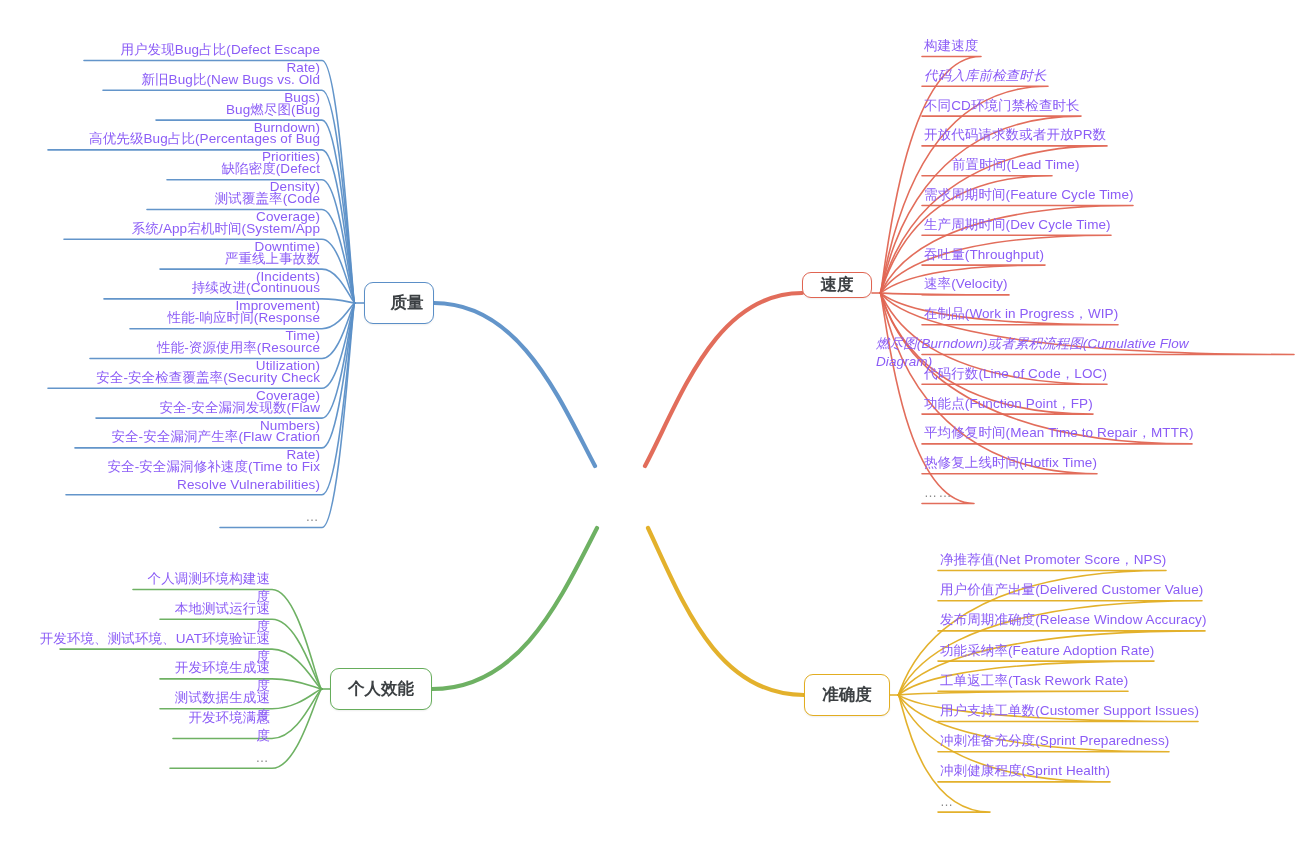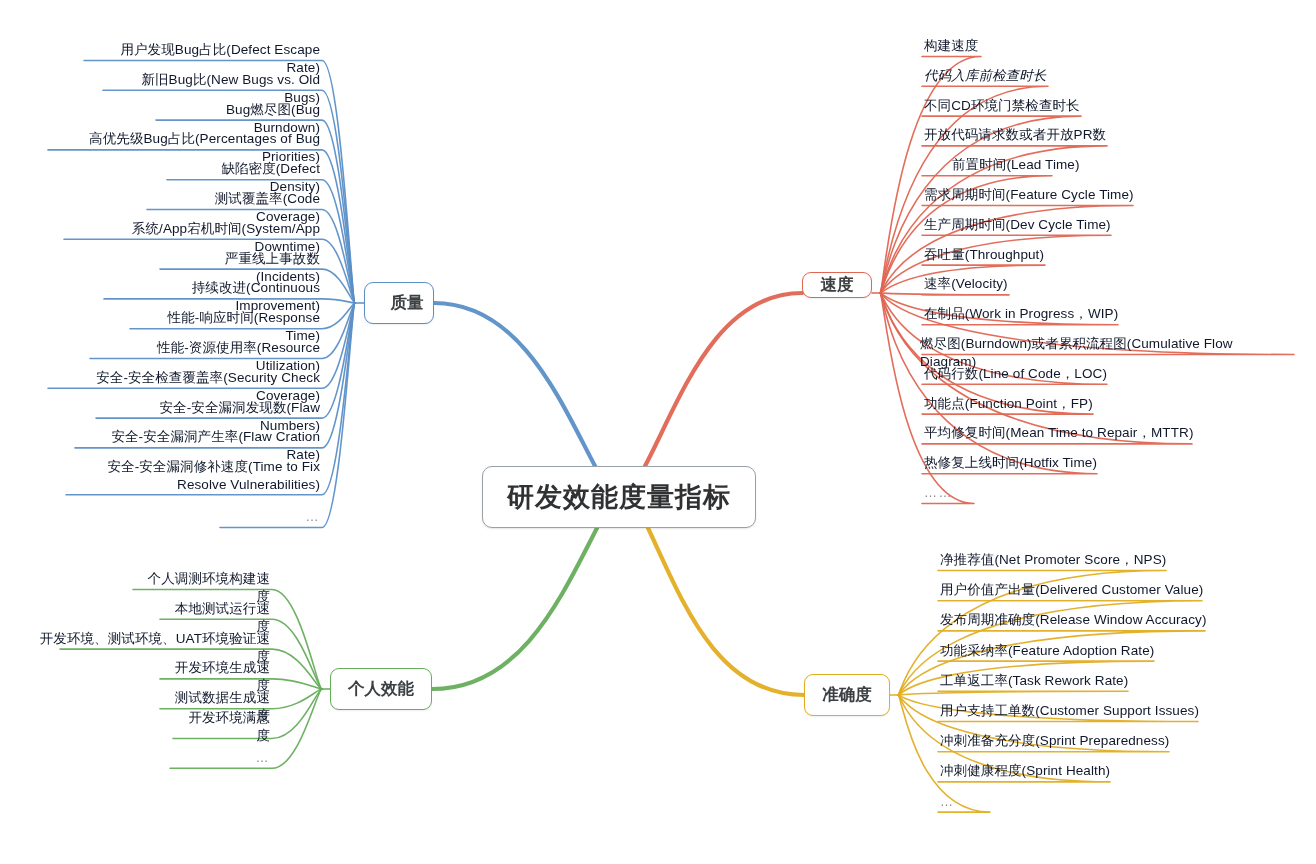--- a/index.html
+++ b/index.html
@@ -30,21 +30,21 @@
     box-shadow:0 1px 2px rgba(0,0,0,.07);
   }
   #node-quality{border-color:#5b8fc7;}
   #node-speed{border-color:#e06552;}
   #node-personal{border-color:#66ad5b;}
   #node-accuracy{border-color:#e2ad21;}
 
   
   .leaf{
     position:absolute;box-sizing:border-box;
-    font-size:13.5px;line-height:18px;color:#0f172a;
+    font-size:13.5px;line-height:18px;color:#8b5cf6;
     font-weight:400;letter-spacing:.1px;
   }
   .leaf.right-side{text-align:left;}
   .leaf.left-side{text-align:right;}
   .leaf.dots{color:#8a8a8a;letter-spacing:1.5px;font-size:13px;}
 </style>
 </head>
 <body>
 
 <div id="stage">
@@ -101,21 +101,20 @@
       <path d="M 434 303 C 520 303, 560 400, 595 466" stroke="#5b8fc7" stroke-width="4.2" opacity="0.95"></path>
       <path d="M 802 293 C 715 293, 680 400, 645 466" stroke="#e06552" stroke-width="4.2" opacity="0.95"></path>
       <path d="M 432 689 C 520 689, 560 600, 597 528" stroke="#66ad5b" stroke-width="4.2" opacity="0.95"></path>
       <path d="M 804 695 C 716 695, 682 600, 648 528" stroke="#e2ad21" stroke-width="4.2" opacity="0.95"></path>
       <path d="M 364 303 L 355 303" stroke="#5b8fc7" stroke-width="1.6"></path>
       <path d="M 872 293 L 880 293" stroke="#e06552" stroke-width="1.6"></path>
       <path d="M 330 689 L 322 689" stroke="#66ad5b" stroke-width="1.6"></path>
       <path d="M 804 695 L 898 695" stroke="#e2ad21" stroke-width="1.6"></path>
     </svg>
 
-  <div class="node root" id="node-root" style="left:482px;top:466px;width:274px;height:62px;">研发效能度量指标</div>
 
   <div class="node branch" id="node-quality" style="left:364px;top:282px;width:70px;height:42px;padding-left:16px;">质量</div>
 
   <div class="node branch" id="node-speed" style="left:802px;top:272px;width:70px;height:26px;">速度</div>
 
   <div class="node branch" id="node-personal" style="left:330px;top:668px;width:102px;height:42px;">个人效能</div>
 
   <div class="node branch" id="node-accuracy" style="left:804px;top:674px;width:86px;height:42px;">准确度</div>
 
   <div id="leaf-layer">
@@ -138,21 +137,21 @@
       <div class="leaf right-side" style="left: 924px; width: 58px; top: 37px;">构建速度</div>
       <div class="leaf right-side" style="left: 924px; width: 126px; top: 66.8px; font-style: italic;">代码入库前检查时长</div>
       <div class="leaf right-side" style="left: 924px; width: 159px; top: 96.6px;">不同CD环境门禁检查时长</div>
       <div class="leaf right-side" style="left: 924px; width: 185px; top: 126.4px;">开放代码请求数或者开放PR数</div>
       <div class="leaf right-side" style="left: 924px; width: 130px; top: 156.2px; margin-left: 28px;">前置时间(Lead Time)</div>
       <div class="leaf right-side" style="left: 924px; width: 211px; top: 186px;">需求周期时间(Feature Cycle Time)</div>
       <div class="leaf right-side" style="left: 924px; width: 189px; top: 215.8px;">生产周期时间(Dev Cycle Time)</div>
       <div class="leaf right-side" style="left: 924px; width: 123px; top: 245.6px;">吞吐量(Throughput)</div>
       <div class="leaf right-side" style="left: 924px; width: 87px; top: 275.4px;">速率(Velocity)</div>
       <div class="leaf right-side" style="left: 924px; width: 196px; top: 305.2px;">在制品(Work in Progress，WIP)</div>
-      <div class="leaf right-side" style="left: 920px; width: 372px; top: 335px;">燃尽图(Burndown)或者累积流程图(Cumulative Flow Diagram)</div>
+      <div class="leaf right-side" style="left: 876px; width: 372px; top: 335px; font-style: italic;">燃尽图(Burndown)或者累积流程图(Cumulative Flow Diagram)</div>
       <div class="leaf right-side" style="left: 924px; width: 185px; top: 364.8px;">代码行数(Line of Code，LOC)</div>
       <div class="leaf right-side" style="left: 924px; width: 171px; top: 394.6px;">功能点(Function Point，FP)</div>
       <div class="leaf right-side" style="left: 924px; width: 270px; top: 424.4px;">平均修复时间(Mean Time to Repair，MTTR)</div>
       <div class="leaf right-side" style="left: 924px; width: 175px; top: 454.2px;">热修复上线时间(Hotfix Time)</div>
       <div class="leaf right-side dots" style="left: 924px; width: 24px; top: 484px;">……</div>
       <div class="leaf left-side" style="left: 135px; width: 135px; top: 570px;">个人调测环境构建速度</div>
       <div class="leaf left-side" style="left: 162px; width: 108px; top: 599.8px;">本地测试运行速度</div>
       <div class="leaf left-side" style="left: 28px; width: 242px; top: 629.6px;">开发环境、测试环境、UAT环境验证速度</div>
       <div class="leaf left-side" style="left: 162px; width: 108px; top: 659.4px;">开发环境生成速度</div>
       <div class="leaf left-side" style="left: 162px; width: 108px; top: 689.2px;">测试数据生成速度</div>

